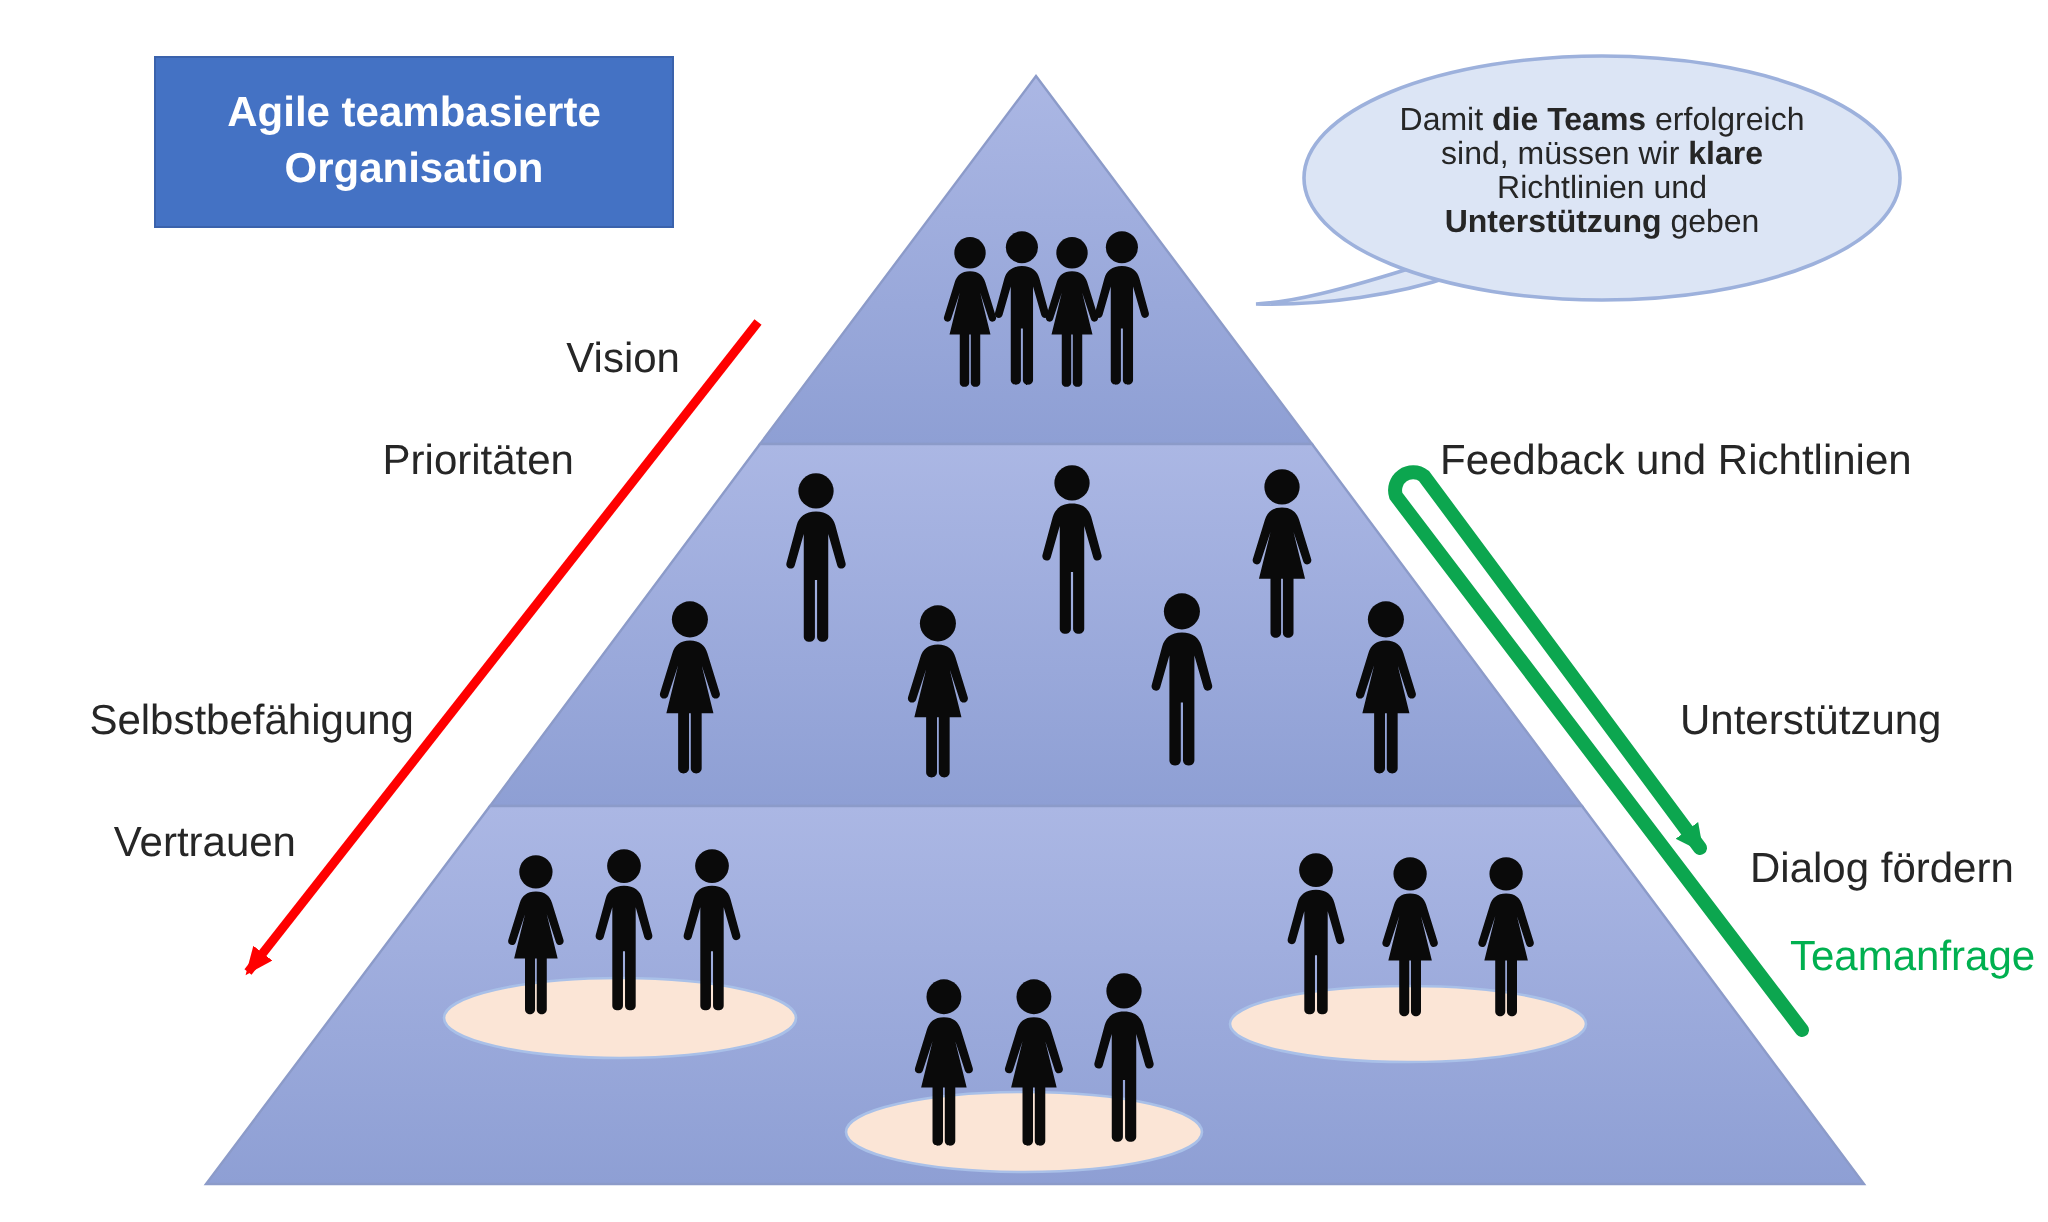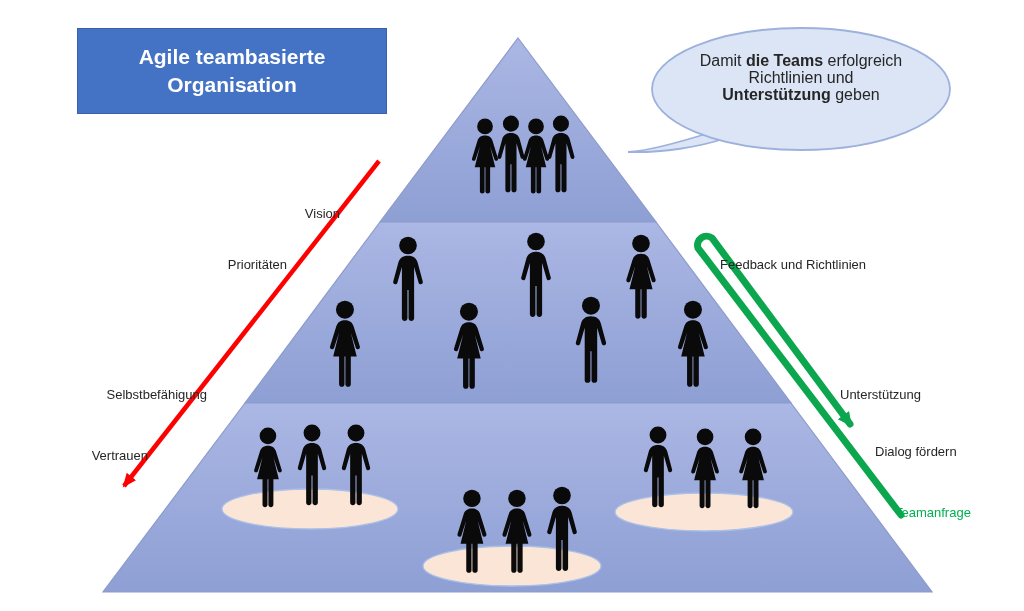--- a/index.html
+++ b/index.html
@@ -2,33 +2,32 @@
 <html style="--title-bg: #4472C4; --title-border: #3A62AC; --title-text: #FFFFFF; --pyramid-light: #ABB7E4; --pyramid-dark: #8E9FD4; --pyramid-border: #8C9BC9; --bubble-fill: #DCE5F5; --bubble-border: #9DB1DC; --red-arrow: #FF0000; --green-arrow: #0CA64F; --team-label-green: #00B050; --ellipse-fill: #FBE5D6; --ellipse-border: #A9C0E8; --label-text: #262626; --person: #0A0A0A;"><head>
 <meta charset="utf-8">
 <style>
   html,body{margin:0;padding:0;background:#ffffff;}
   .stage{
     position:relative;width:1024px;height:611px;overflow:hidden;background:#ffffff;
     font-family:"Liberation Sans",sans-serif;
   }
   .stage svg.canvas{position:absolute;left:0;top:0;}
   .title-box{
-    position:absolute;left:77px;top:28px;width:310px;height:86px;
+    position:absolute;left:77px;top:28px;width:260px;height:86px;
     background:var(--title-bg,#4472C4);border:1px solid var(--title-border,#3A62AC);
     display:flex;align-items:center;justify-content:center;text-align:center;
     box-sizing:border-box;
   }
   .title-box span{
     color:var(--title-text,#FFFFFF);font-size:21px;font-weight:700;line-height:1.35;
     width:230px;display:inline-block;
   }
   .lbl{
-    position:absolute;white-space:nowrap;font-size:13px;line-height:20px;
+    position:absolute;white-space:nowrap;font-size:21px;line-height:20px;
     color:var(--label-text,#262626);
-    margin-top:34px;
   }
   .lbl.green{color:var(--team-label-green,#00B050);}
   .bubble-text{
     position:absolute;left:668px;top:52px;width:266px;text-align:center;
     font-size:16px;line-height:17px;color:var(--label-text,#262626);
   }
   .bubble-text .bl{white-space:nowrap;}
 </style>
 </head>
 <body>
@@ -110,27 +109,28 @@
       <ellipse cx="801" cy="89" rx="149" ry="61"></ellipse>
     </g>
   </svg>
 
   <div class="title-box">
     <span>Agile teambasierte Organisation</span>
   </div>
 
   <div class="bubble-text">
     <div class="bl"><span>Damit </span><span style="font-weight: 700;">die Teams</span><span> erfolgreich</span></div>
+    <div class="bl"><span>sind, müssen wir </span><span style="font-weight: 700;">klare</span></div>
     <div class="bl"><span style="font-weight: 400; margin-top: 20px;">Richtlinien</span><span> und</span></div>
     <div class="bl"><span style="font-weight: 700;">Unterstützung</span><span> geben</span></div>
   </div>
 
   <div class="lbl" style="right:684px;top:170px">Vision</div>
   <div class="lbl" style="right:737px;top:221px">Prioritäten</div>
   <div class="lbl" style="right:817px;top:351px">Selbstbefähigung</div>
   <div class="lbl" style="right:876px;top:412px">Vertrauen</div>
 
   <div class="lbl" style="left:720px;top:221px">Feedback und Richtlinien</div>
   <div class="lbl" style="left:840px;top:351px">Unterstützung</div>
-  <div class="lbl" style="left:875px;top:408px">Dialog fördern</div>
+  <div class="lbl" style="left:875px;top:425px">Dialog fördern</div>
   <div class="lbl green" style="left:895px;top:469px">Teamanfrage</div>
 
 </div>
 
 </body></html>

